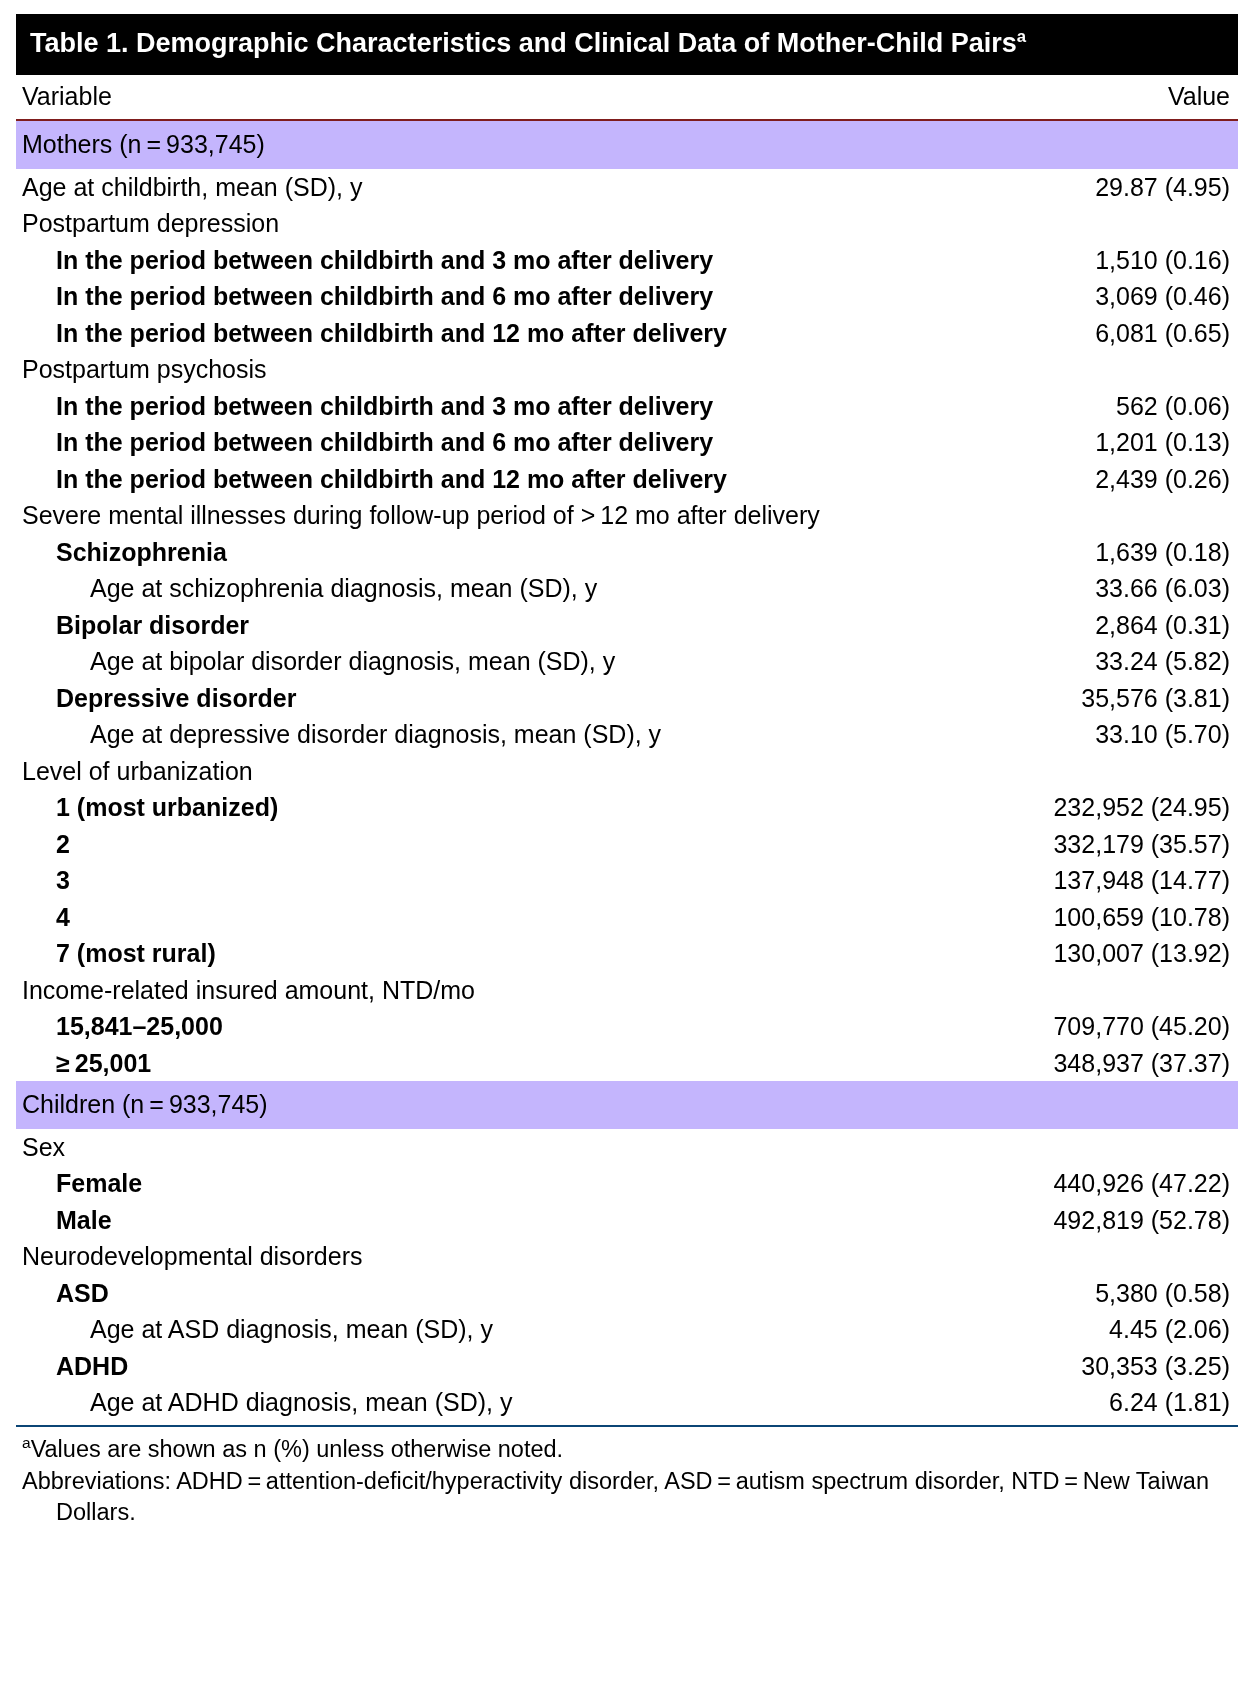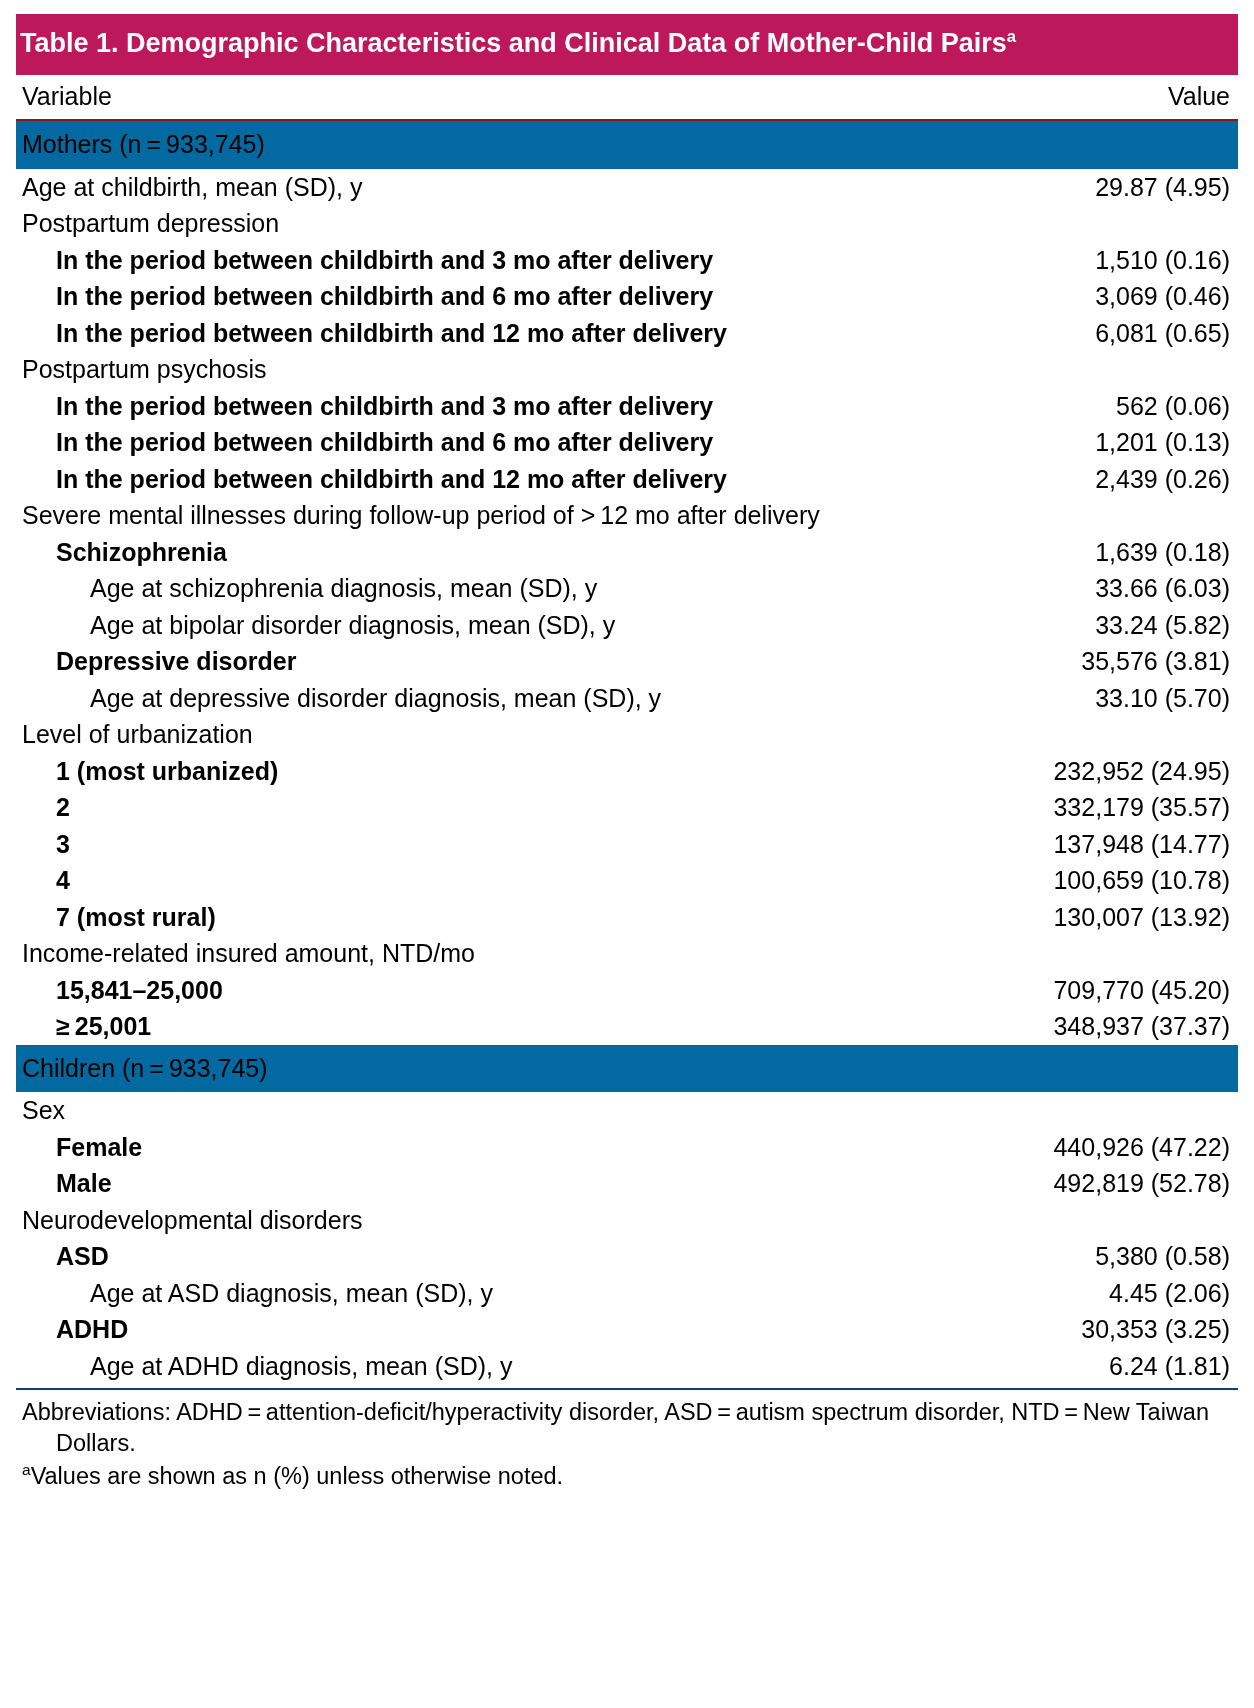--- a/index.html
+++ b/index.html
@@ -17,26 +17,26 @@
     position: relative;
     width: 1254px;
     box-sizing: border-box;
     padding: 14px 16px 0 16px;
   }
   .table-wrap {
     width: 1222px;
     margin: 0 auto;
   }
   .table-title {
-    background: #be185d;
+    background: #000000;
     color: #ffffff;
     font-size: 27px;
     font-weight: bold;
     line-height: 1.28;
-    padding: 12px 14px 14px 4px;
+    padding: 12px 14px 14px 14px;
     box-sizing: border-box;
   }
   .table-title sup {
     font-size: 0.62em;
     vertical-align: super;
     line-height: 0;
   }
   table.data {
     width: 100%;
     border-collapse: collapse;
@@ -53,21 +53,21 @@
   tr.header-row th {
     font-weight: normal;
     font-size: 25px;
     padding: 5px 0 7px 0;
     border-bottom: 2px solid #7f1d1d;
   }
   tr.header-row th.col-var { padding-left: 6px; }
   tr.header-row th.col-val { padding-right: 8px; }
 
   tr.section-row td {
-    background: #0369a1;
+    background: #c4b5fd;
     padding: 7px 0 8px 0;
   }
   tr.section-row td.col-var { padding-left: 6px; }
   tr.section-row td.col-val { padding-right: 8px; }
 
   tr.data-row td {
     padding: 2px 0 2px 0;
   }
   tr.data-row td.col-var { padding-left: 6px; }
   tr.data-row td.col-val { padding-right: 8px; }
@@ -159,20 +159,24 @@
             <td class="col-val"></td>
           </tr>
           <tr class="data-row indent1">
             <td class="col-var">Schizophrenia</td>
             <td class="col-val">1,639 (0.18)</td>
           </tr>
           <tr class="data-row indent2">
             <td class="col-var">Age at schizophrenia diagnosis, mean (SD), y</td>
             <td class="col-val">33.66 (6.03)</td>
           </tr>
+          <tr class="data-row indent1">
+            <td class="col-var">Bipolar disorder</td>
+            <td class="col-val">2,864 (0.31)</td>
+          </tr>
           <tr class="data-row indent2">
             <td class="col-var">Age at bipolar disorder diagnosis, mean (SD), y</td>
             <td class="col-val">33.24 (5.82)</td>
           </tr>
           <tr class="data-row indent1">
             <td class="col-var">Depressive disorder</td>
             <td class="col-val">35,576 (3.81)</td>
           </tr>
           <tr class="data-row indent2">
             <td class="col-var">Age at depressive disorder diagnosis, mean (SD), y</td>
@@ -249,18 +253,18 @@
           <tr class="data-row indent2 last-row">
             <td class="col-var">Age at ADHD diagnosis, mean (SD), y</td>
             <td class="col-val">6.24 (1.81)</td>
           </tr>
         </tbody>
     </table>
 
     <div class="rule-bottom"></div>
 
     <div class="footnotes">
+      <p class="hang"><sup>a</sup><span>Values are shown as n (%) unless otherwise noted.</span></p>
       <p class="hang"><span>Abbreviations: ADHD = attention-deficit/hyperactivity disorder, ASD = autism spectrum disorder, NTD = New Taiwan Dollars.</span></p>
-      <p class="hang"><sup>a</sup><span>Values are shown as n (%) unless otherwise noted.</span></p>
     </div>
 
   </div>
 </div>
 
 </body></html>

